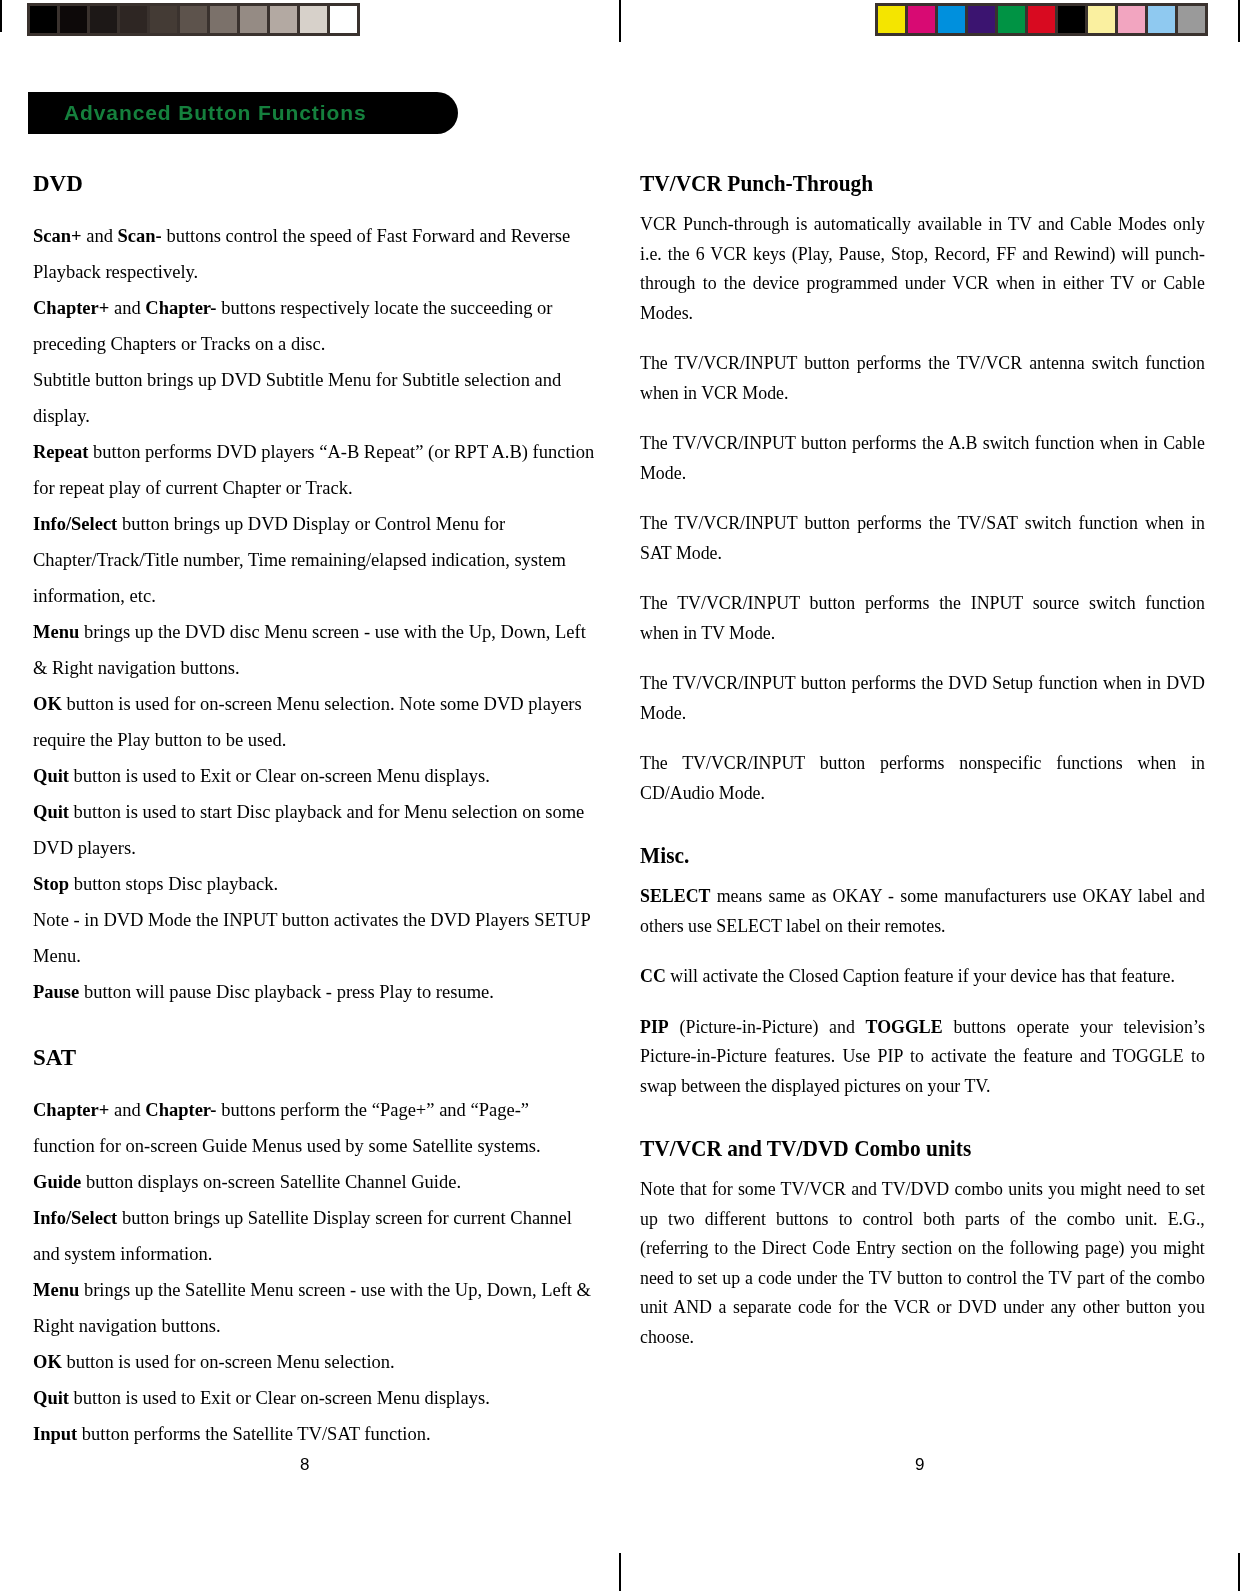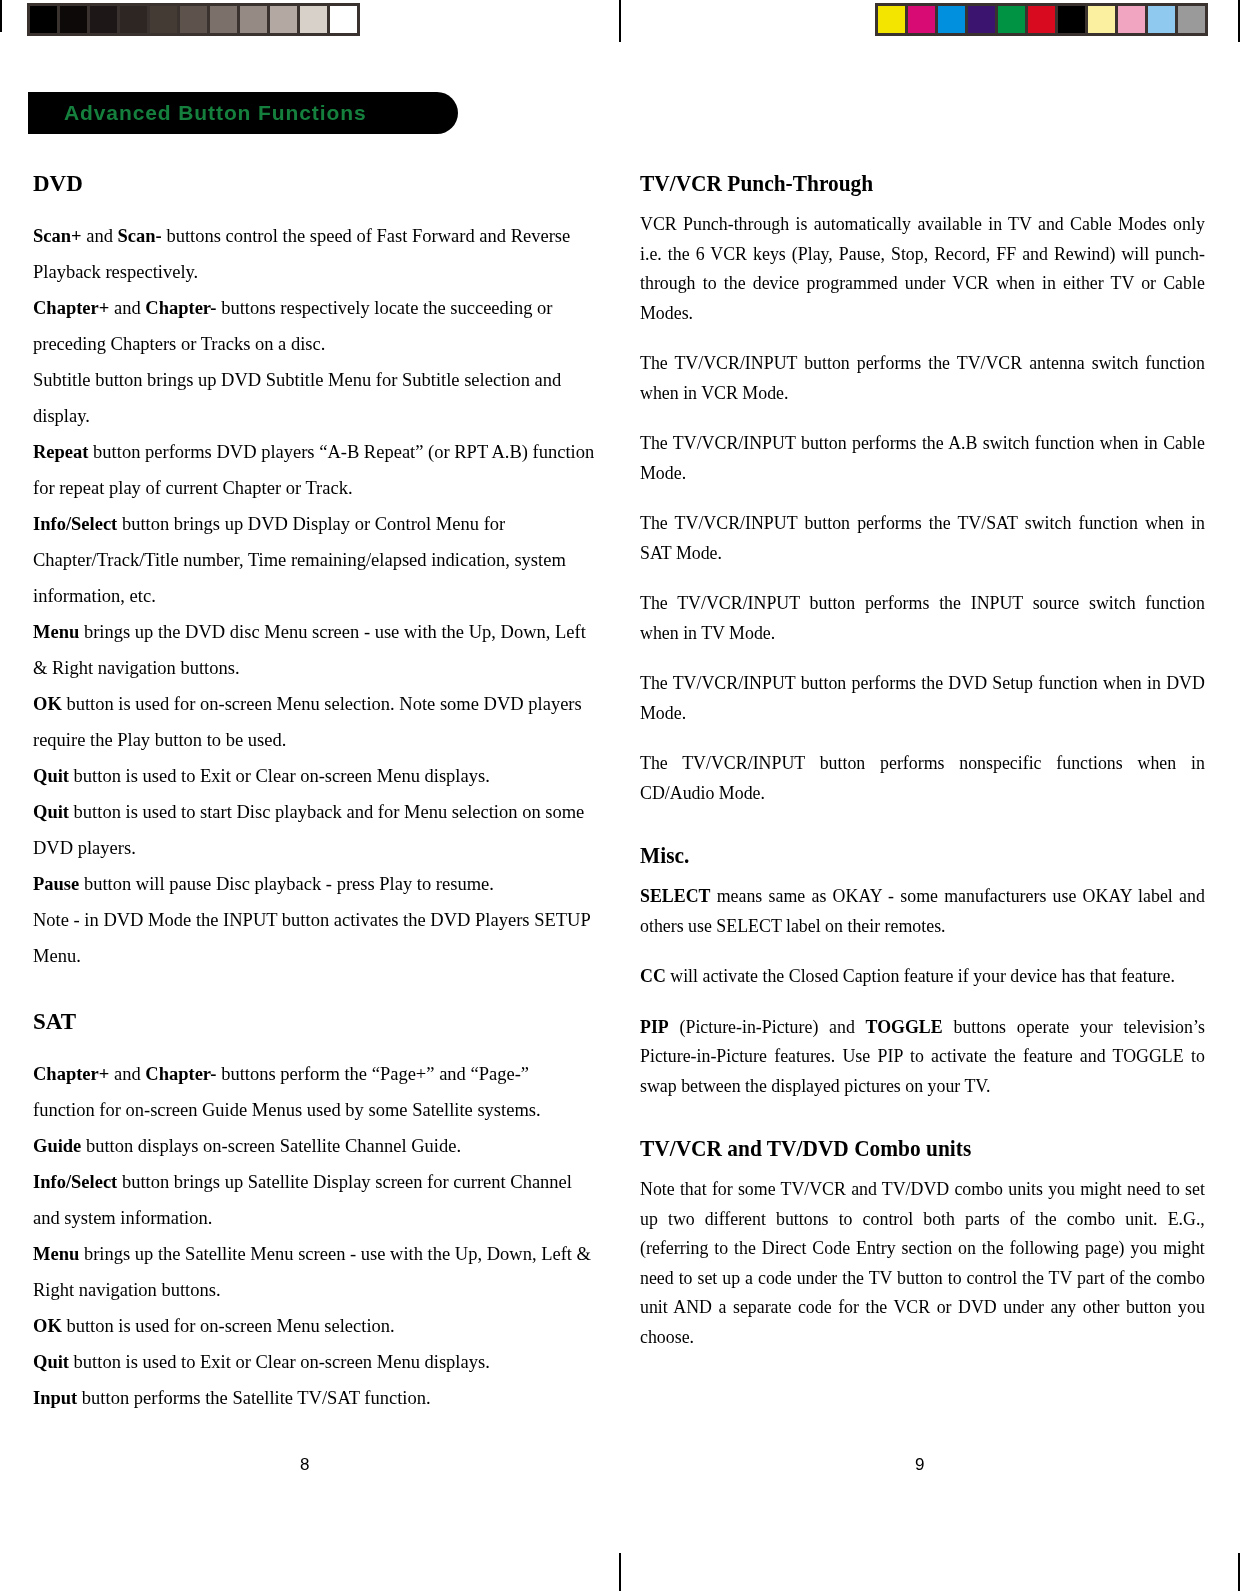--- a/index.html
+++ b/index.html
@@ -176,22 +176,23 @@
       <div class="col-left-text">
         <p class="para"><b>Scan+</b> and <b>Scan-</b> buttons control the speed of Fast Forward and Reverse Playback respectively.</p>
         <p class="para"><b>Chapter+</b> and <b>Chapter-</b> buttons respectively locate the succeeding or preceding Chapters or Tracks on a disc.</p>
         <p class="para">Subtitle button brings up DVD Subtitle Menu for Subtitle selection and display.</p>
         <p class="para"><b>Repeat</b> button performs DVD players “A-B Repeat” (or RPT A.B) function for repeat play of current Chapter or Track.</p>
         <p class="para"><b>Info/Select</b> button brings up DVD Display or Control Menu for Chapter/Track/Title number, Time remaining/elapsed indication, system information, etc.</p>
         <p class="para"><b>Menu</b> brings up the DVD disc Menu screen - use with the Up, Down, Left &amp; Right navigation buttons.</p>
         <p class="para"><b>OK</b> button is used for on-screen Menu selection. Note some DVD players require the Play button to be used.</p>
         <p class="para"><b>Quit</b> button is used to Exit or Clear on-screen Menu displays.</p>
         <p class="para"><b>Quit</b> button is used to start Disc playback and for Menu selection on some DVD players.</p>
+        <p class="para"><b>Stop</b> button stops Disc playback.</p>
+        <p class="para">Note - in DVD Mode the INPUT button activates the DVD Players SETUP Menu.</p>
         <p class="para"><b>Pause</b> button will pause Disc playback - press Play to resume.</p>
-        <p class="para">Note - in DVD Mode the INPUT button activates the DVD Players SETUP Menu.</p>
       </div>
       <div class="spacer-lg"></div>
       <h2 class="heading">SAT</h2>
       <div class="spacer-sm"></div>
       <div class="col-left-text">
         <p class="para"><b>Chapter+</b> and <b>Chapter-</b> buttons perform the “Page+” and “Page-” function for on-screen Guide Menus used by some Satellite systems.</p>
         <p class="para"><b>Guide</b> button displays on-screen Satellite Channel Guide.</p>
         <p class="para"><b>Info/Select</b> button brings up Satellite Display screen for current Channel and system information.</p>
         <p class="para"><b>Menu</b> brings up the Satellite Menu screen - use with the Up, Down, Left &amp; Right navigation buttons.</p>
         <p class="para"><b>OK</b> button is used for on-screen Menu selection.</p>

